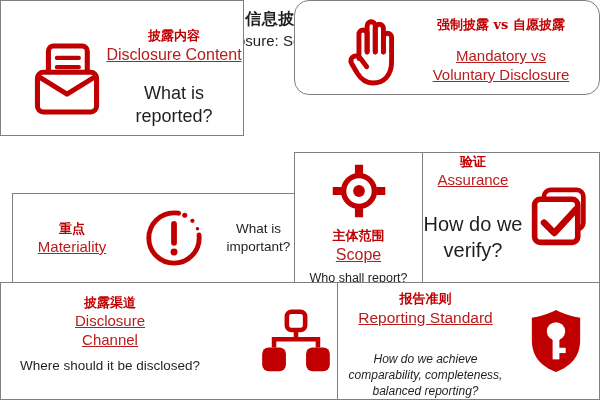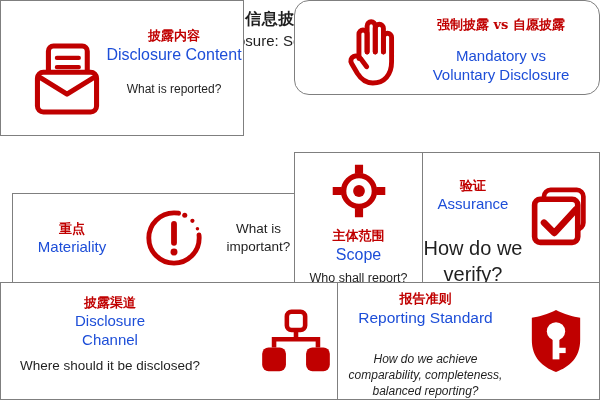--- a/index.html
+++ b/index.html
@@ -13,41 +13,41 @@
   
   .cell{position:absolute;background:#fff;border:1px solid #7f7f7f;box-sizing:border-box;display:flex;}
   #c1{left:0;top:58;width:244px;height:136px;}
   #c2{left:294px;top:58;width:306px;height:95px;border-radius:15px;}
   #c3{left:12px;top:193px;width:295px;height:90px;align-items:center;}
   #c4{left:294px;top:152px;width:129px;height:131px;flex-direction:column;align-items:center;}
   #c5{left:422px;top:152px;width:178px;height:131px;}
   #c6{left:0;top:282px;width:374px;height:118px;}
   #c7{left:337px;top:282px;width:263px;height:118px;}
   .zh{color:#C00000;font-size:13px;font-weight:bold;font-family:"DejaVu Serif","Liberation Sans",serif;white-space:pre-line;}
-  .en{color:#1d4ed8;font-size:15px;line-height:1.25;white-space:pre-line;}
+  .en{color:#b91c1c;font-size:15px;line-height:1.25;white-space:pre-line;text-decoration:underline;}
   .q{color:#1f1f1f;font-size:13.5px;line-height:1.3;white-space:pre-line;}
   .txt{text-align:center;}
   .icon{display:flex;align-items:center;justify-content:center;}
   svg{display:block;}
   
   #c1 .icon{margin:22px 0 0 28px;}
   #c1 .txt{flex:1;margin-top:26px;}
   #c1 .en{font-size:16px;}
-  #c1 .q{margin-top:17px;font-size:12px;}
+  #c1 .q{margin-top:17px;font-size:18px;}
   #c2 .icon{margin:8px 0 0 46px;}
   #c2 .txt{flex:1;margin-top:15px;}
   #c2 .en{margin-top:13px;}
   #c3 .txt.lbl{width:118px;}
   #c3 .icon{width:86px;}
   #c3 .txt.qq{flex:1;padding-right:6px;}
   #c4 .icon{margin-top:9px;}
   #c4 .zh{margin-top:7px;}
   #c4 .en{font-size:16px;}
   #c4 .q{font-size:12.5px;margin-top:5px;}
-  #c5 .txt{flex:1;margin-top:24px;}
+  #c5 .txt{flex:1;}
   #c5 .q{margin-top:21px;font-size:20px;}
   #c5 .icon{width:72px;margin-right:4px;}
   #c6 .txt{width:218px;margin-top:11px;}
   #c6 .q{margin-top:7px;}
   #c7 .txt{flex:1;margin-top:7px;}
   #c7 .en{font-size:15.5px;}
   #c7 .q{font-size:12px;margin-top:25px;font-style:italic;}
   #c7 .icon{width:86px;}
 </style>
 </head>

